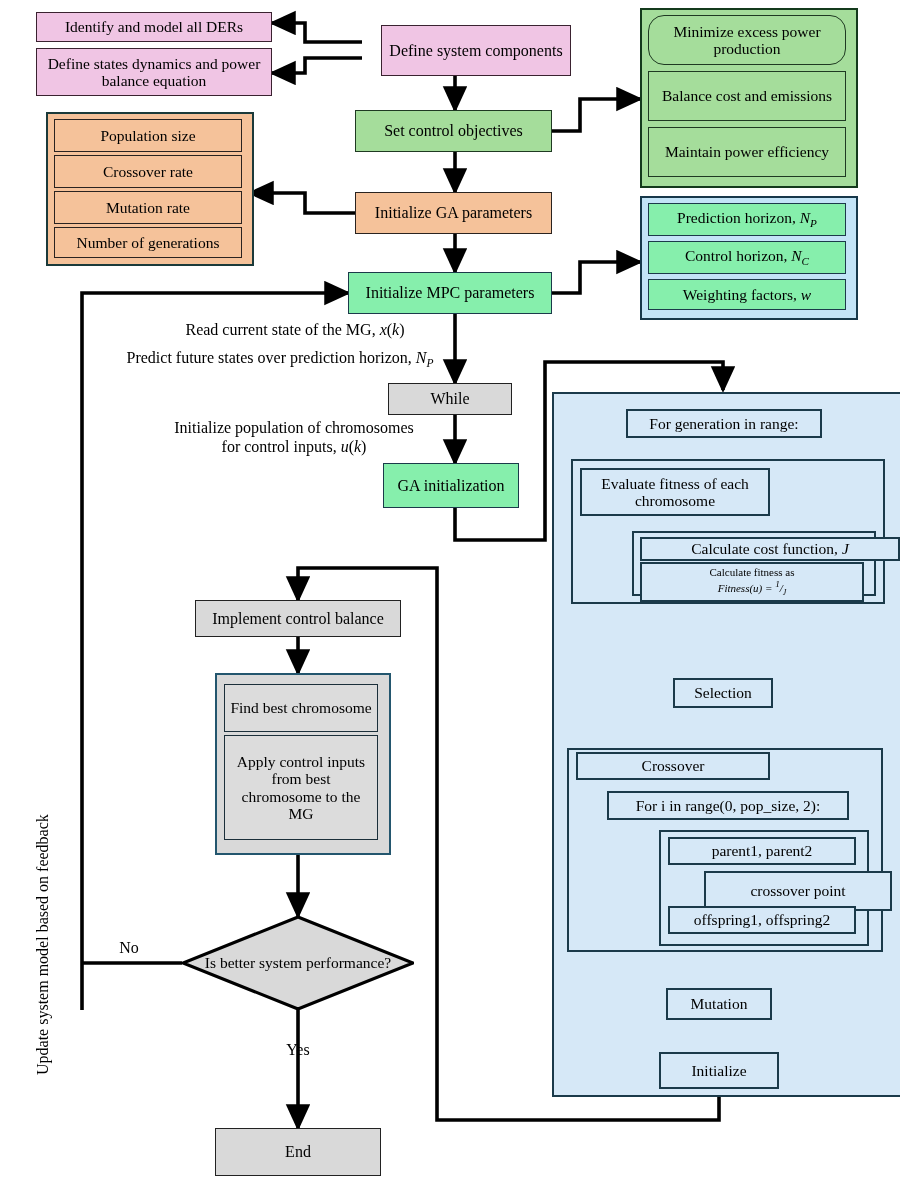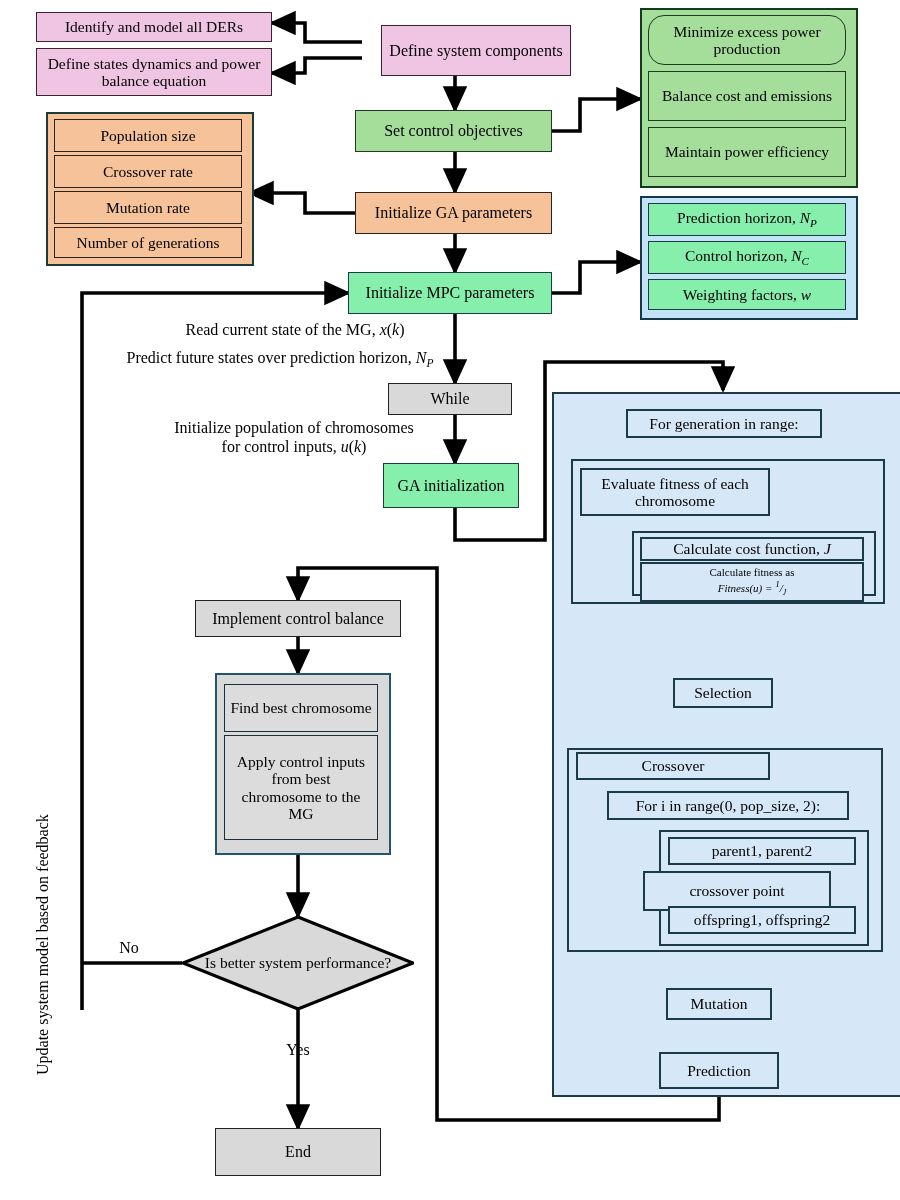--- a/index.html
+++ b/index.html
@@ -182,21 +182,21 @@
 
   <div class="node panelbox f15" style="left:626px;top:409px;width:196px;height:29px;">
     <span>For generation in range:</span>
   </div>
 
   <div style="position:absolute;left:571px;top:459px;width:310px;height:141px;background:#d6e8f7;border:2.4px solid #1b3a4a;"></div>
   <div class="node panelbox f15" style="left:580px;top:468px;width:190px;height:48px;padding:0 4px;">
     <span>Evaluate fitness of each chromosome</span>
   </div>
   <div style="position:absolute;left:632px;top:531px;width:240px;height:61px;background:#d6e8f7;border:2.2px solid #1b3a4a;"></div>
-  <div class="node panelbox f15" style="left:640px;top:537px;width:224px;height:24px;">
+  <div class="node panelbox f15" style="left:640px;top:537px;width:260px;height:24px;">
     <span>Calculate cost function,&nbsp;<i>J</i></span>
   </div>
   <div class="node panelbox f14" style="left:640px;top:562px;width:224px;height:40px;flex-direction:column;">
     <span>Calculate fitness as</span>
     <span style="font-style:italic;">Fitness(u) = <sup>1</sup>/<sub>J</sub></span>
   </div>
 
   <div class="node panelbox f15" style="left:673px;top:678px;width:100px;height:30px;">
     <span>Selection</span>
   </div>
@@ -205,32 +205,32 @@
   <div class="node panelbox f15" style="left:576px;top:752px;width:194px;height:28px;">
     <span>Crossover</span>
   </div>
   <div class="node panelbox f15" style="left:607px;top:791px;width:242px;height:29px;">
     <span>For i in range(0, pop_size, 2):</span>
   </div>
   <div style="position:absolute;left:659px;top:830px;width:206px;height:112px;background:#d6e8f7;border:2.2px solid #1b3a4a;"></div>
   <div class="node panelbox f15" style="left:668px;top:837px;width:188px;height:28px;">
     <span>parent1, parent2</span>
   </div>
-  <div class="node panelbox f15" style="left:643px;top:871px;width:188px;height:40px;">
+  <div class="node panelbox f15" style="left:704px;top:871px;width:188px;height:40px;">
     <span>crossover point</span>
   </div>
   <div class="node panelbox f15" style="left:668px;top:906px;width:188px;height:28px;">
     <span>offspring1, offspring2</span>
   </div>
 
   <div class="node panelbox f15" style="left:666px;top:988px;width:106px;height:32px;">
     <span>Mutation</span>
   </div>
   <div class="node panelbox f15" style="left:659px;top:1052px;width:120px;height:37px;">
-    <span>Prediction</span>
+    <span>Initialize</span>
   </div>
 
   <div class="node gray f16" style="left:195px;top:600px;width:206px;height:37px;">
     <span>Implement control balance</span>
   </div>
 
   <div class="groupgray" style="position:absolute;left:215px;top:673px;width:172px;height:178px;"></div>
   <div class="node lgray f15" style="left:224px;top:684px;width:154px;height:48px;padding:16px 4px;">
     <span>Find best chromosome</span>
   </div>

